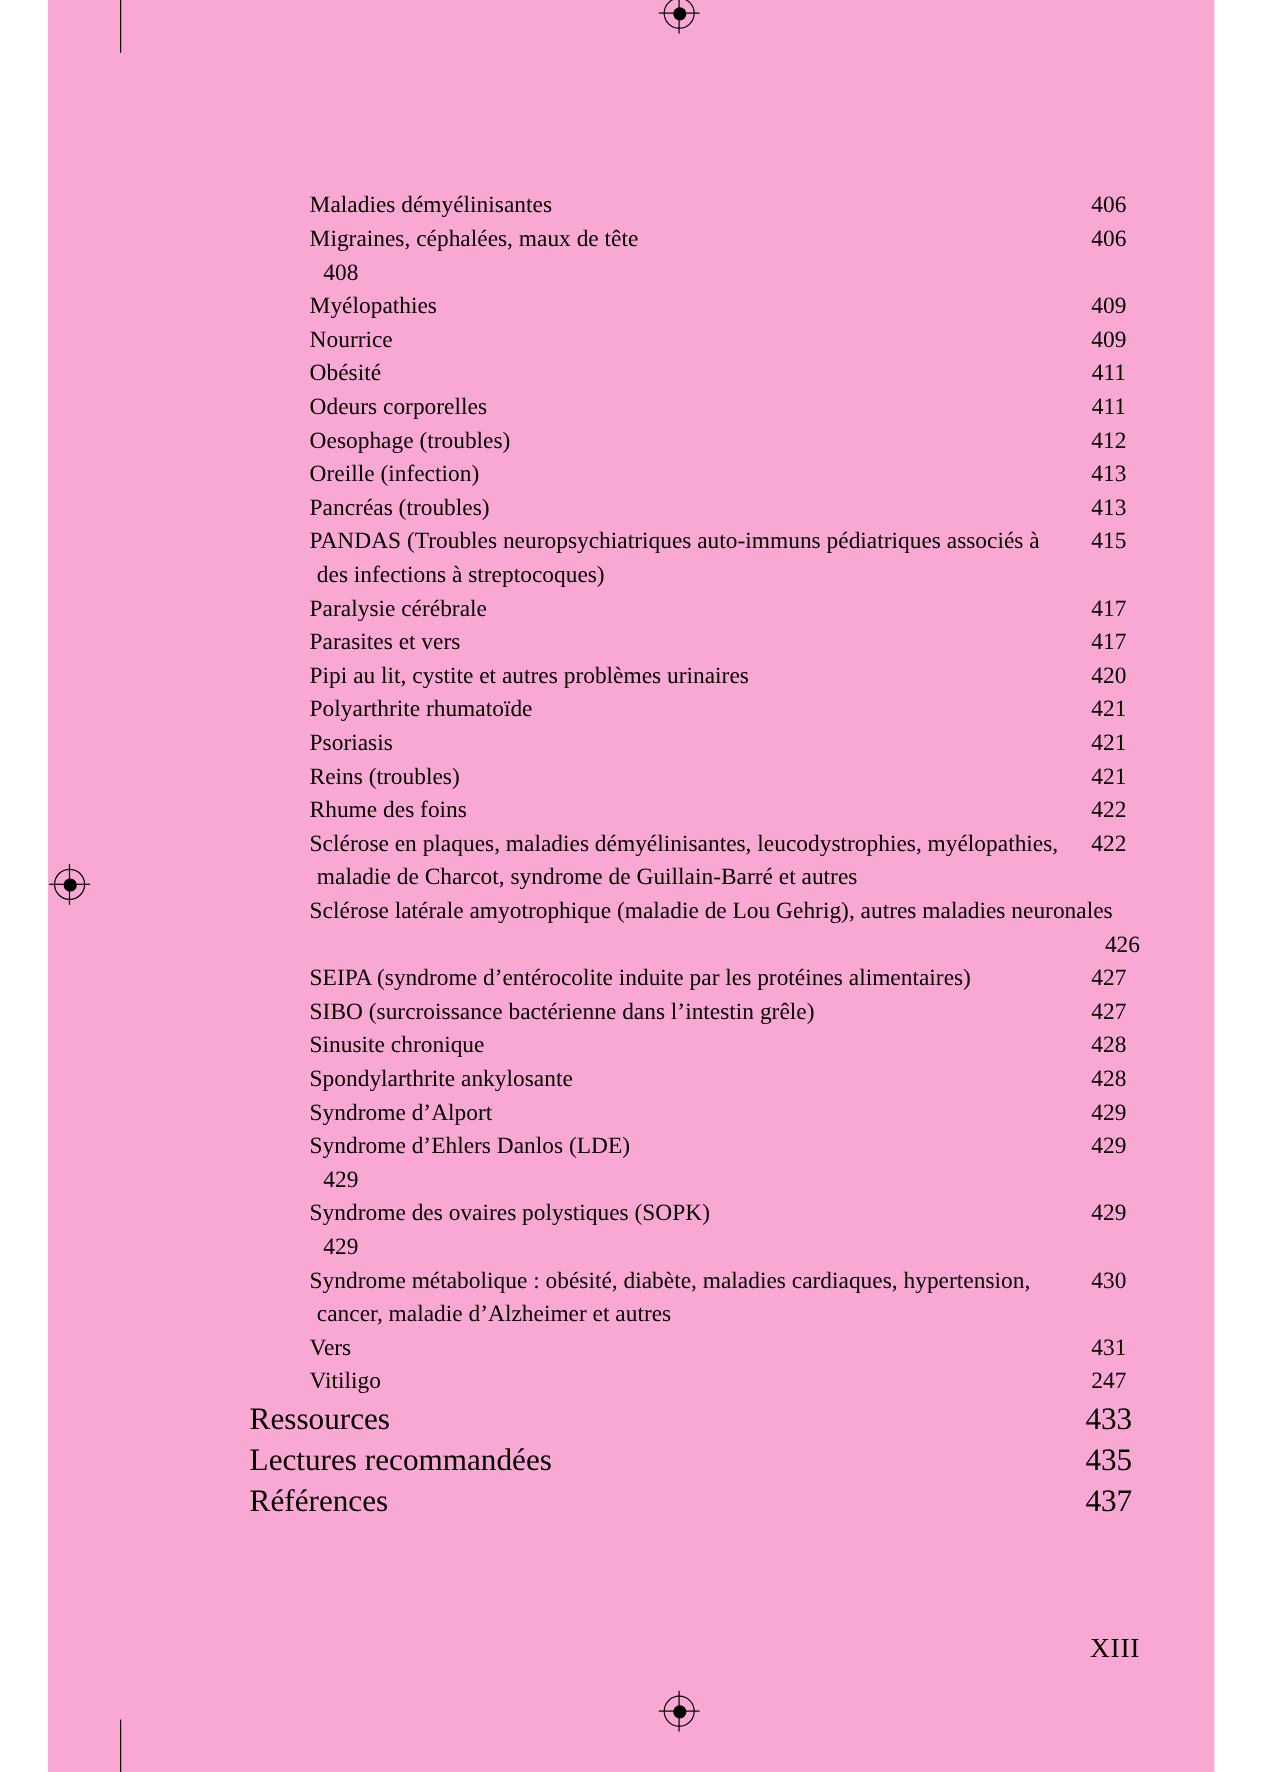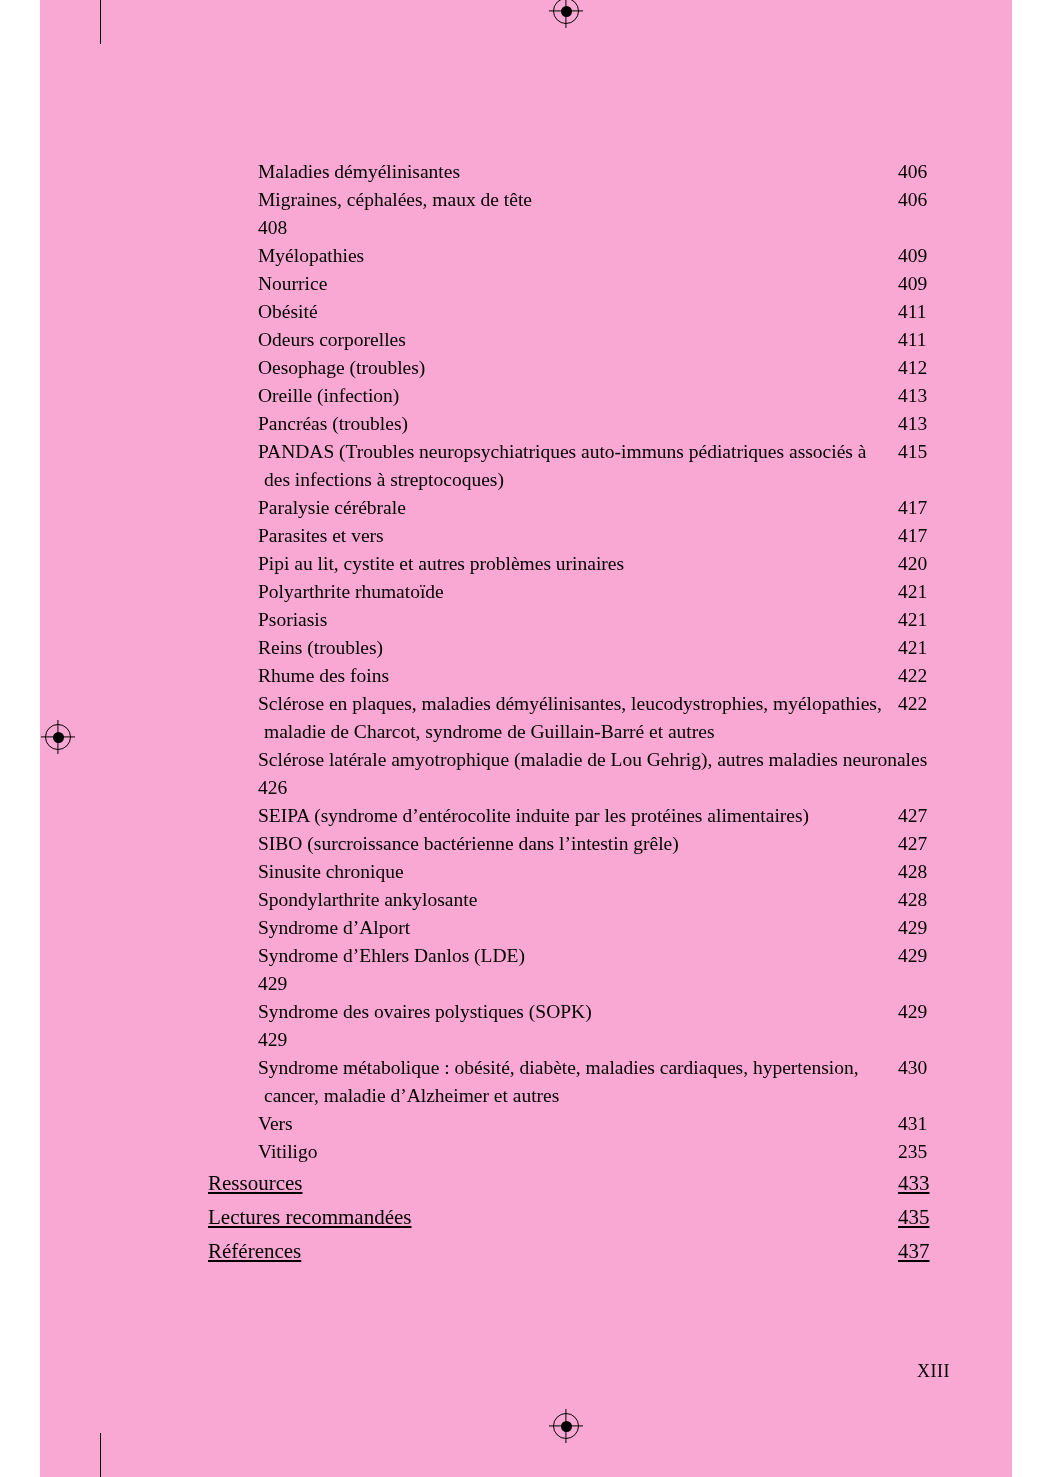--- a/index.html
+++ b/index.html
@@ -91,66 +91,66 @@
     margin-bottom: 0px;
   }
   .entry .title {
     flex: 0 1 auto;
     padding-right: 14px;
     text-indent: 0;
   }
   .entry .page-num {
     flex: 0 0 auto;
     width: 52px;
-    text-align: left;
+    text-align: center;
     white-space: nowrap;
   }
 
   
   .level-2 {
     padding-left: 50px;
   }
   .level-2 .title {
     padding-left: 0;
   }
   
   .level-2 .title.wrap {
     padding-left: 6px;
     text-indent: -6px;
   }
 
   
   .level-1 {
     padding-left: 0;
-    font-size: 21px;
+    font-size: 26px;
     line-height: 34px;
-    text-decoration: underline;
   }
   .level-1 .title { padding-right: 14px; }
 
   
   .entry.drop {
     display: block;
   }
   .entry.drop .title {
     display: block;
     padding-right: 0;
   }
   .entry.drop .page-num {
     display: block;
     width: 100%;
+    text-align: right;
   }
 
   .folio {
     position: absolute;
     left: 0;
     top: 1203px;
     width: 742px;
     text-align: right;
-    font-size: 18px;
+    font-size: 23px;
     letter-spacing: 0.5px;
   }
 </style>
 </head>
 <body>
 
 <div class="page">
 
   <div class="crop-mark crop-v" style="left:60px; top:0px;"></div>
   <div class="crop-mark crop-v" style="left:992px; top:0px;"></div>
@@ -289,21 +289,21 @@
         <li class="entry level-2">
           <span class="title wrap">Syndrome métabolique : obésité, diabète, maladies cardiaques, hypertension, cancer, maladie d’Alzheimer et autres</span>
           <span class="page-num">430</span>
         </li>
         <li class="entry level-2">
           <span class="title">Vers</span>
           <span class="page-num">431</span>
         </li>
         <li class="entry level-2">
           <span class="title">Vitiligo</span>
-          <span class="page-num">235</span>
+          <span class="page-num">247</span>
         </li>
         <li class="entry level-1">
           <span class="title">Ressources</span>
           <span class="page-num">433</span>
         </li>
         <li class="entry level-1">
           <span class="title">Lectures recommandées</span>
           <span class="page-num">435</span>
         </li>
         <li class="entry level-1">

